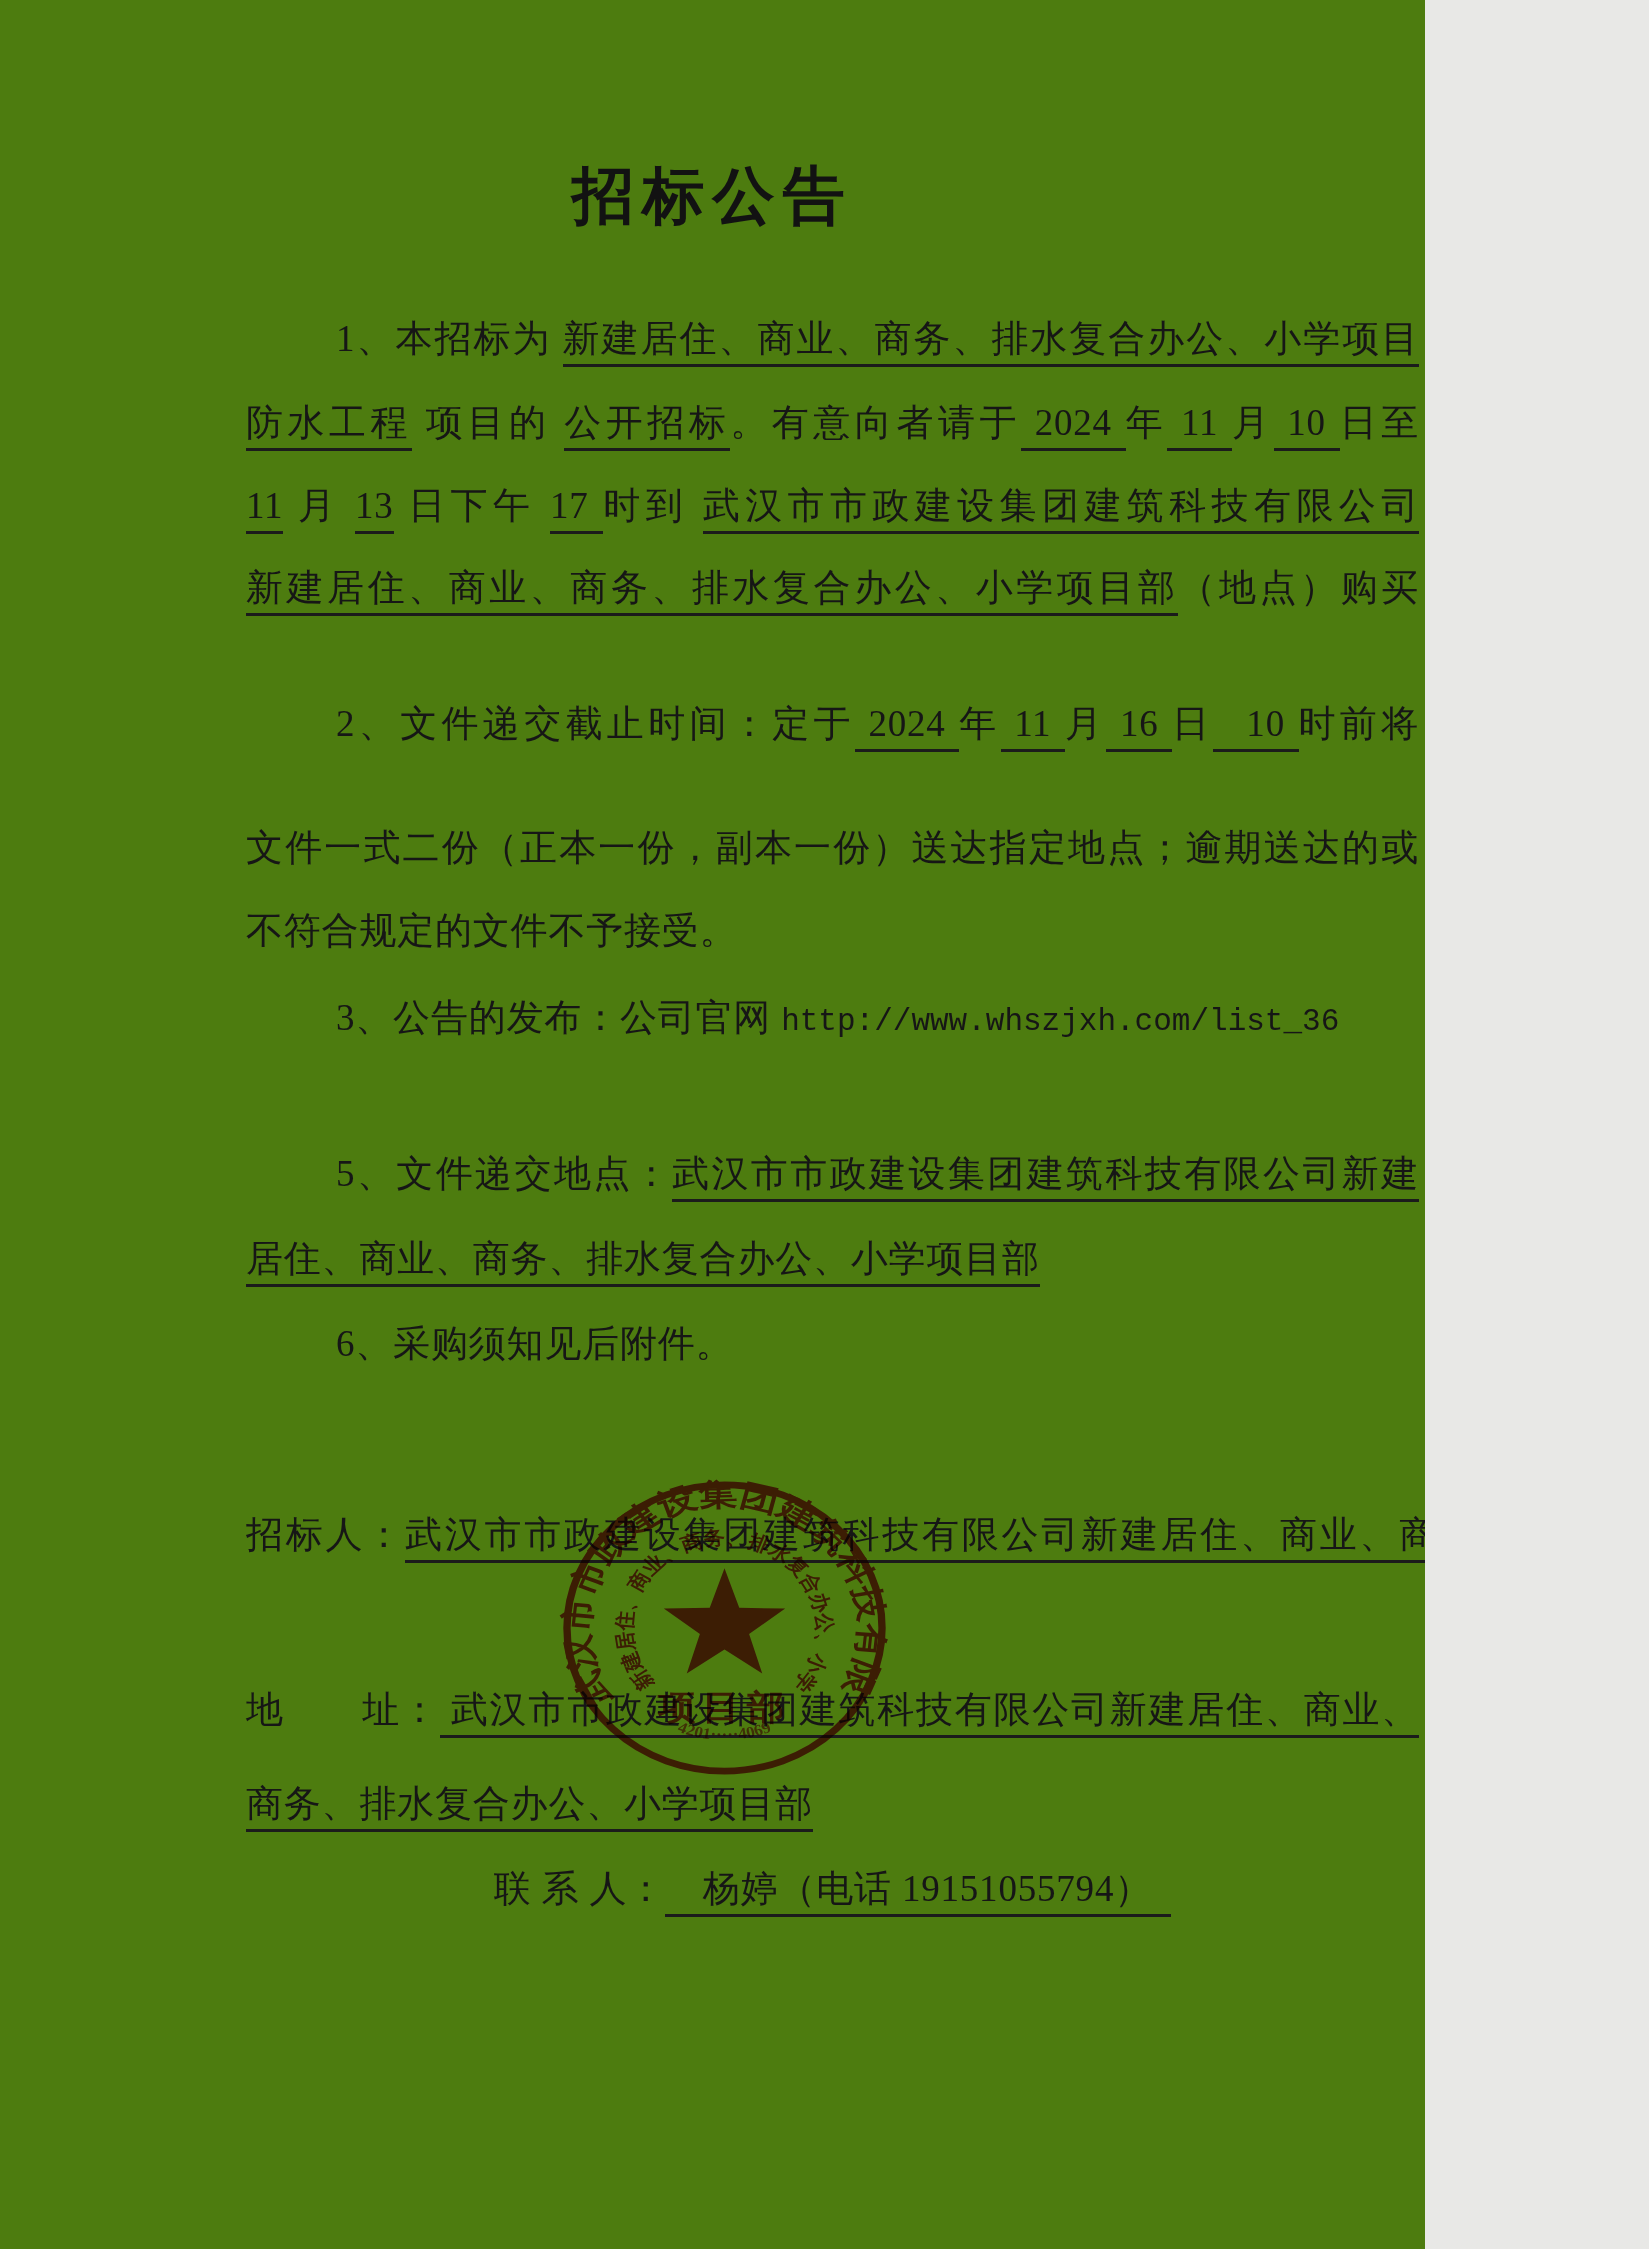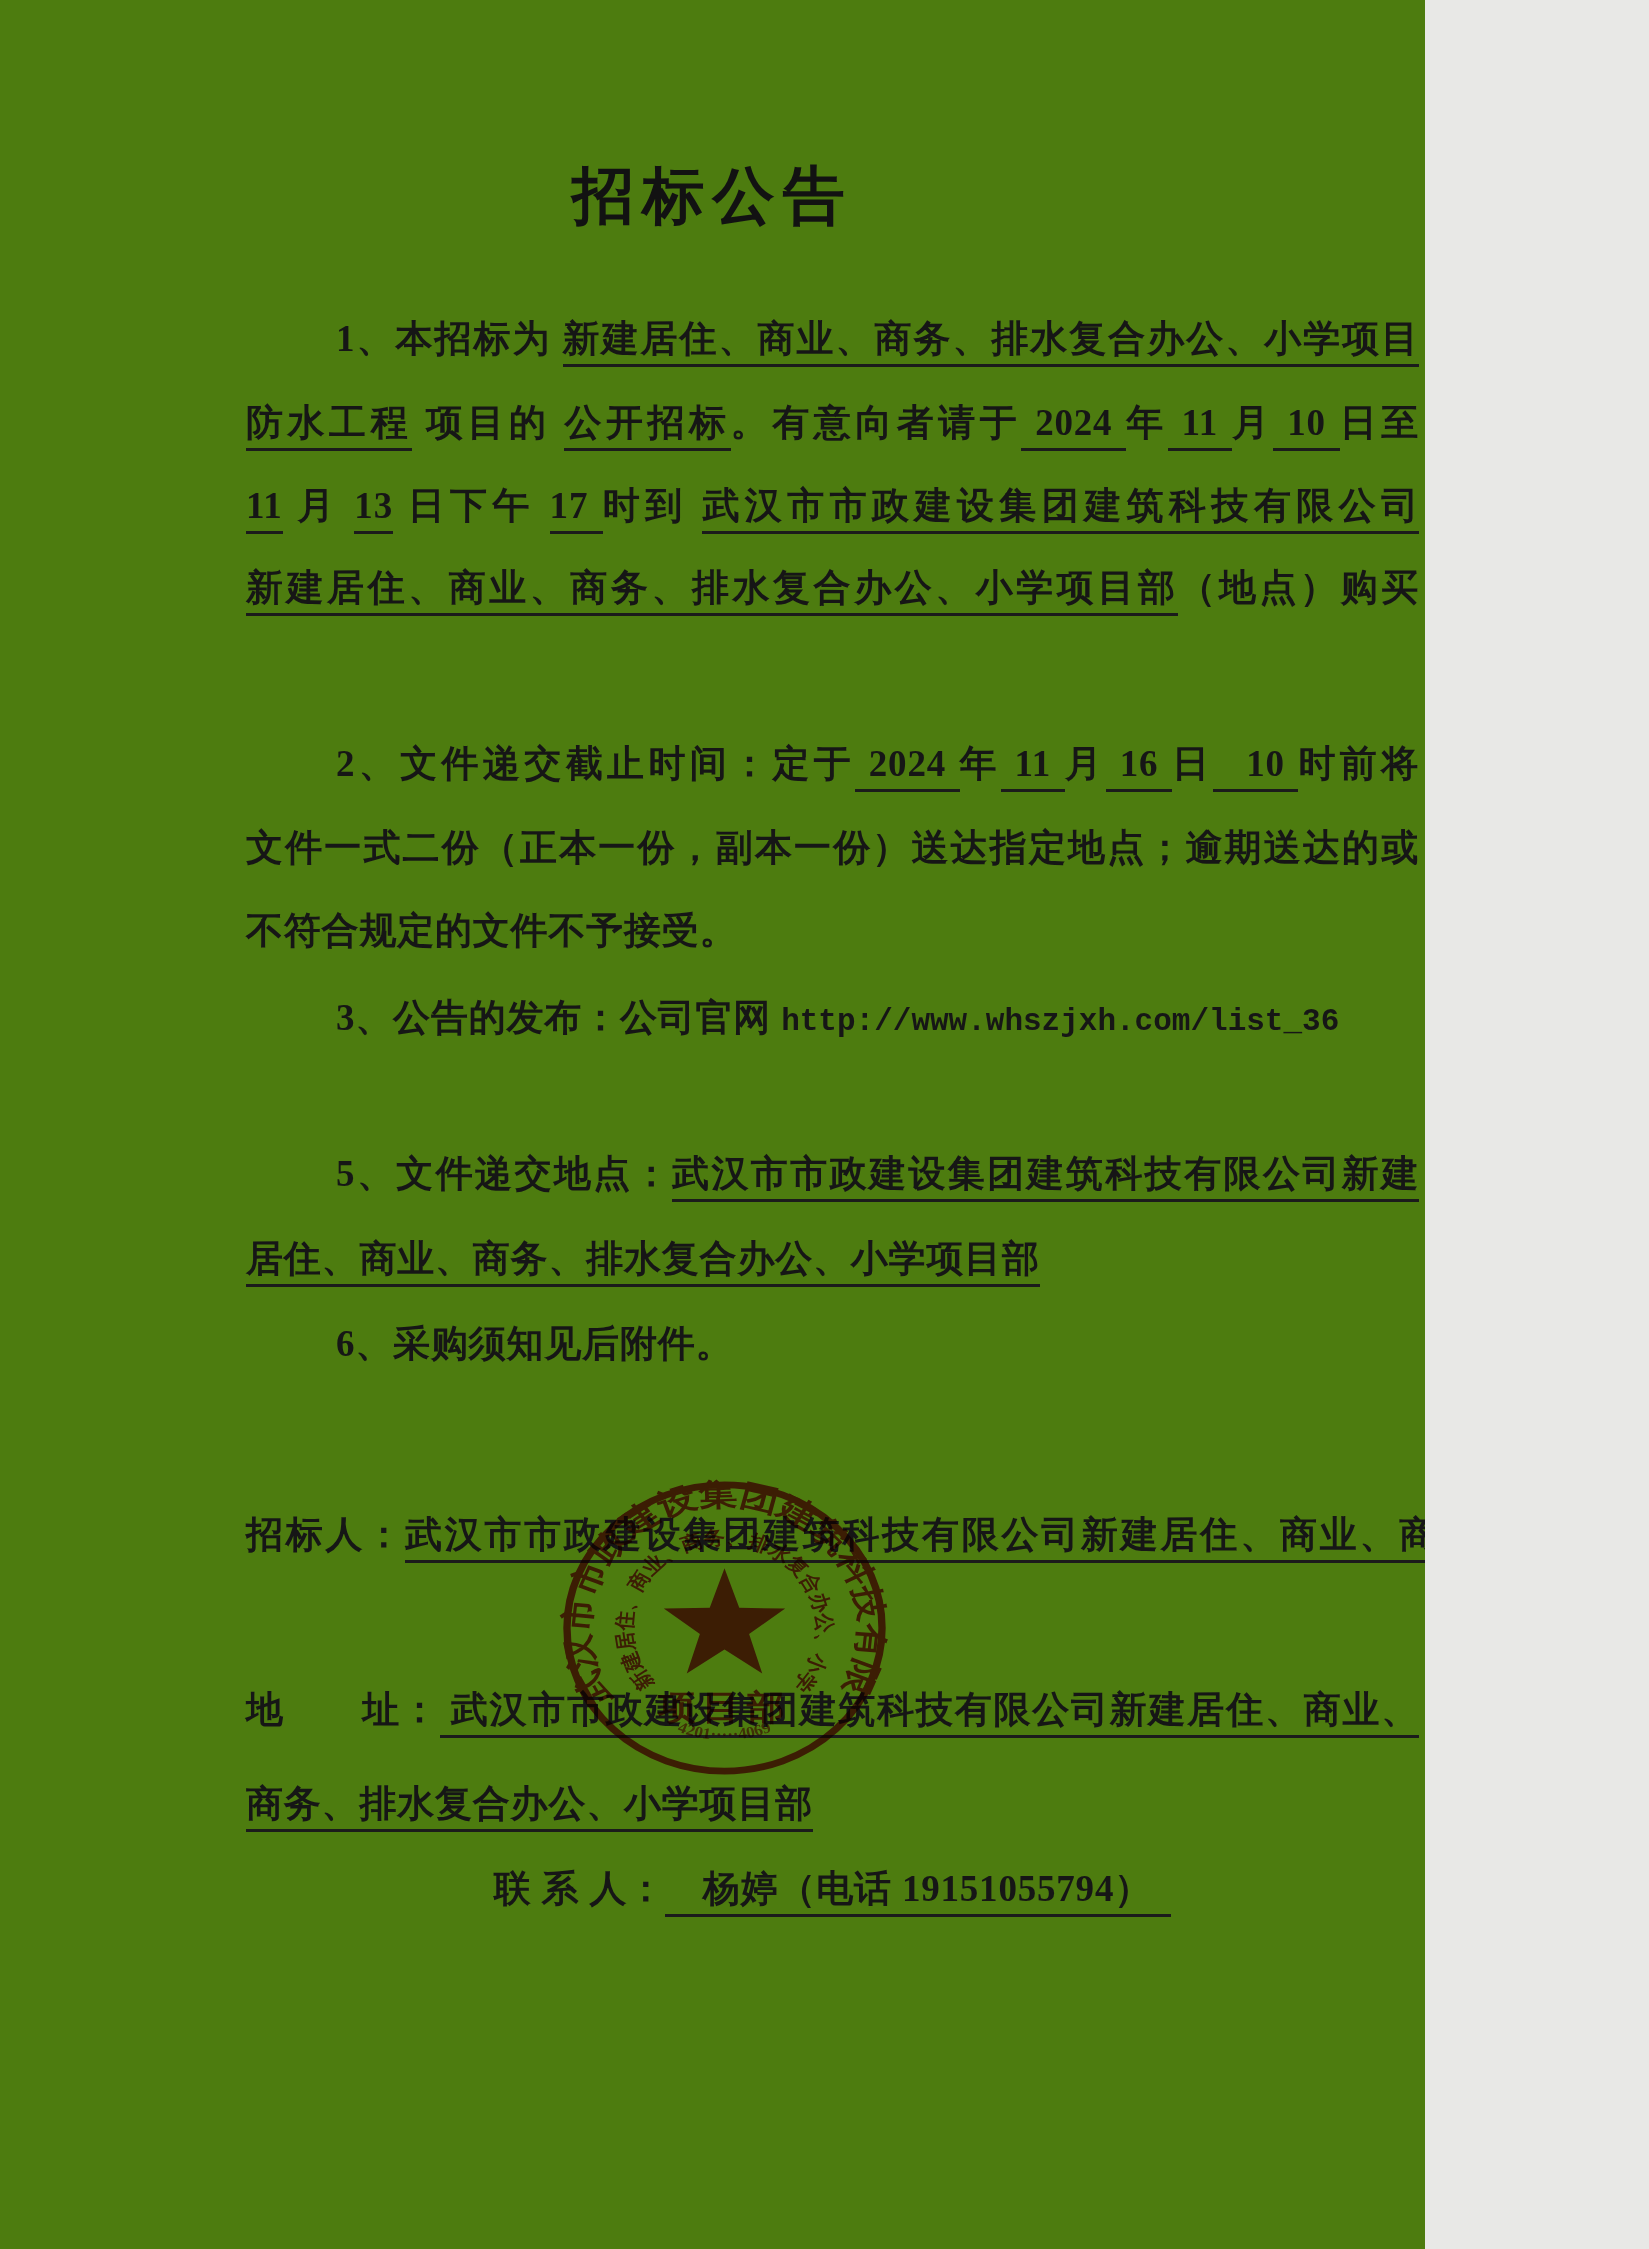--- a/index.html
+++ b/index.html
@@ -13,30 +13,30 @@
   }
   .title{
     position:absolute;top:154px;left:0;width:100%;
     text-align:center;
     font-size:62px;font-weight:700;
     letter-spacing:8.2px;
     color:#121212;
   }
   .line{
     position:absolute;left:246px;width:1173px;
-    font-size:37px;font-weight:700;line-height:52px;
+    font-size:37px;font-weight:400;line-height:52px;
     letter-spacing:0.8px;
     white-space:normal;
   }
   .fill{text-align:justify;text-align-last:justify;}
   .indent{text-indent:90px;}
   .u{border-bottom:3.3px solid #1b1b1b;padding-bottom:4.9px;}
   .mono{font-family:"Liberation Mono","DejaVu Sans Mono",monospace;font-size:31px;letter-spacing:0;text-align:center;}
   .l1{top:313px;}  .l2{top:397px;}  .l3{top:480px;}  .l4{top:562px;}
-  .l5{top:643px;}  .l6{top:738px;}  .l7{top:822px;} .l8{top:905px;}
+  .l5{top:643px;}  .l6{top:698px;}  .l7{top:822px;} .l8{top:905px;}
   .l9{top:992px;} .l10{top:1063px;}.l11{top:1148px;}.l12{top:1233px;}
   .l13{top:1318px;}.l14{top:1509px;width:1191px;}.l15{top:1599px;}
   .l16{top:1684px;}.l17{top:1778px;}.l18{top:1863px;text-align:center;}
   .stamp{
     position:absolute;left:544px;top:1464px;width:361px;height:328px;
     mix-blend-mode:multiply;opacity:0.88;
     pointer-events:none;
   }
   .stamp svg{display:block;width:100%;height:100%;}
   .stamp text{font-family:"Liberation Serif","DejaVu Serif",serif;font-weight:700;}

